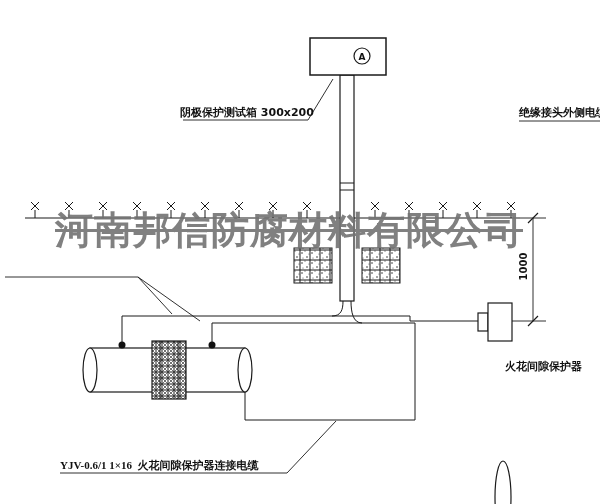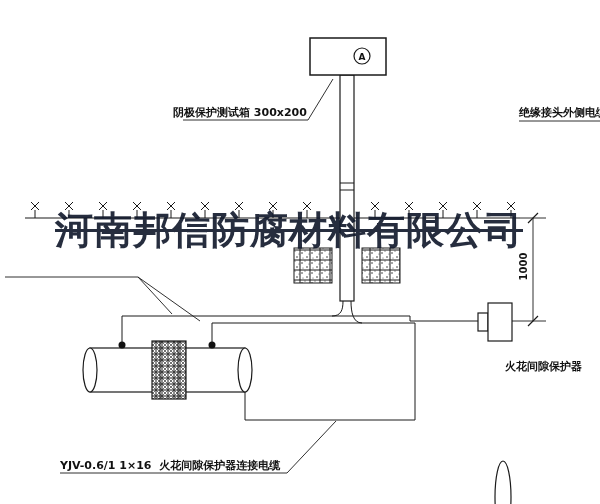--- a/index.html
+++ b/index.html
@@ -29,21 +29,21 @@
     color:#111111;
     transform:rotate(-90deg);
   }
   .watermark{
     position:absolute;
     left:55px;top:205px;
     width:545px;
     font-family:"DejaVu Serif","Liberation Serif",serif;
     font-size:38px;
     font-weight:700;
-    color:#0f172a;
+    color:#737373;
     opacity:0.9;
     white-space:nowrap;
     text-decoration:line-through;
     letter-spacing:1px;
     z-index:10;
   }
 </style>
 </head>
 <body>
 
@@ -115,26 +115,26 @@
     <path stroke-width="1.2" d="M528,223 L538,213 M528,326 L538,316"></path>
 
     <path stroke-width="0.9" d="M183,120 L308,120 L333,79"></path>
     <path stroke-width="0.9" d="M519,121 L600,121"></path>
     <path stroke-width="0.9" d="M5,277 L138,277 M138,277 L172,314 M138,277 L200,321"></path>
     <path stroke-width="0.9" d="M60,473 L287,473 M287,473 L336,421"></path>
 
     <ellipse cx="503" cy="497" rx="8" ry="36" stroke-width="1.2"></ellipse>
   </svg>
 
-  <div class="lbl" style="left:173px;top:106px;">阴极保护测试箱 300x200</div>
+  <div class="lbl" style="left:180px;top:106px;">阴极保护测试箱 300x200</div>
 
   <div class="lbl" style="left:519px;top:106px;">绝缘接头外侧电缆</div>
 
 
   <div class="lbl" style="left:505px;top:360px;text-align:center;">火花间隙保护器</div>
 
-  <div class="lbl" style="left:60px;top:459px;">YJV-0.6/1 1×16  火花间隙保护器连接电缆</div>
+  <div class="lbl" style="left:60px;top:459px;font-family:Liberation Serif, serif;">YJV-0.6/1 1×16  火花间隙保护器连接电缆</div>
 
   <div class="dim-text">1000</div>
 
   <div class="watermark">河南邦信防腐材料有限公司</div>
 
 </div>
 
 </body></html>

